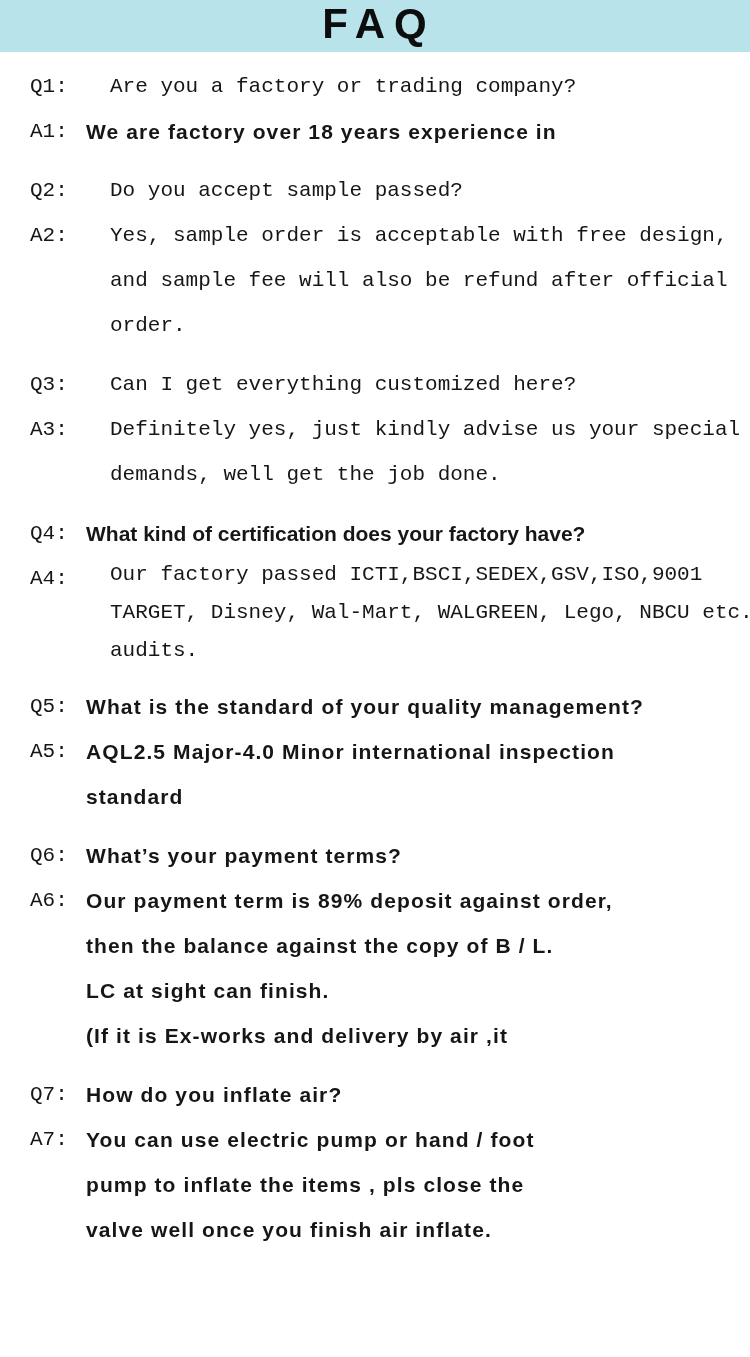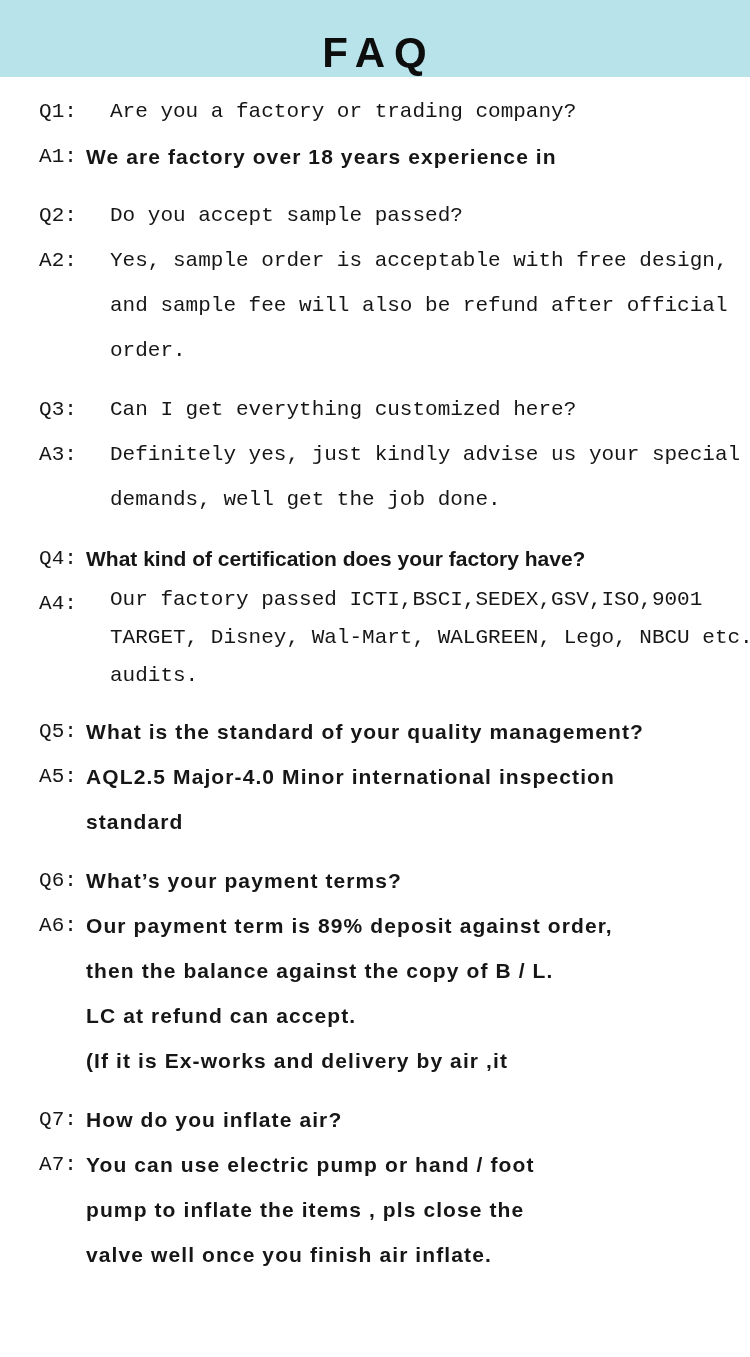--- a/index.html
+++ b/index.html
@@ -4,23 +4,23 @@
 <style>
   * { margin: 0; padding: 0; box-sizing: border-box; }
   html, body { width: 750px; }
   body {
     height: 1357px;
     overflow: hidden;
     background: #ffffff;
     color: #161616;
   }
   .header {
-    height: 77px;
+    height: 52px;
     display: flex;
-    align-items: flex-end;
+    align-items: flex-start;
     justify-content: center;
     background: var(--header-bg, #b9e3ea);
   }
   .header .title {
     font-family: "Liberation Sans", sans-serif;
     font-weight: bold;
     font-size: 42px;
     letter-spacing: 9px;
     color: var(--header-fg, #0d0d0d);
     transform: translateX(4px); 
@@ -29,21 +29,20 @@
     padding: 12px 8px 0 30px;
   }
   .qa { margin-bottom: 14px; }
   .row { display: flex; align-items: flex-start; }
   .label {
     flex: 0 0 56px;
     font-family: "Liberation Mono", monospace;
     font-size: 21px;
     line-height: 45px;
     white-space: nowrap;
-    text-align: center;
   }
   .lines { flex: 1 1 auto; min-width: 0; }
   .line {
     font-size: 21px;
     line-height: 45px;
     white-space: nowrap;
   }
   .serif {
     font-family: "Liberation Mono", monospace;
     font-weight: normal;
@@ -152,21 +151,21 @@
       <span class="label">Q6:</span>
       <div class="lines">
         <div class="line q-text gothic">What’s your payment terms?</div>
       </div>
     </div>
     <div class="row a-row">
       <span class="label">A6:</span>
       <div class="lines a-lines">
           <div class="line gothic">Our payment term is 89% deposit against order,</div>
           <div class="line gothic">then the balance against the copy of B / L.</div>
-          <div class="line gothic">LC at refund can accept.</div>
+          <div class="line gothic">LC at sight can finish.</div>
           <div class="line gothic">(If it is Ex-works and delivery by air ,it</div>
         </div>
     </div>
   </section>
 
   <section class="qa">
     <div class="row">
       <span class="label">Q7:</span>
       <div class="lines">
         <div class="line q-text gothic">How do you inflate air?</div>

